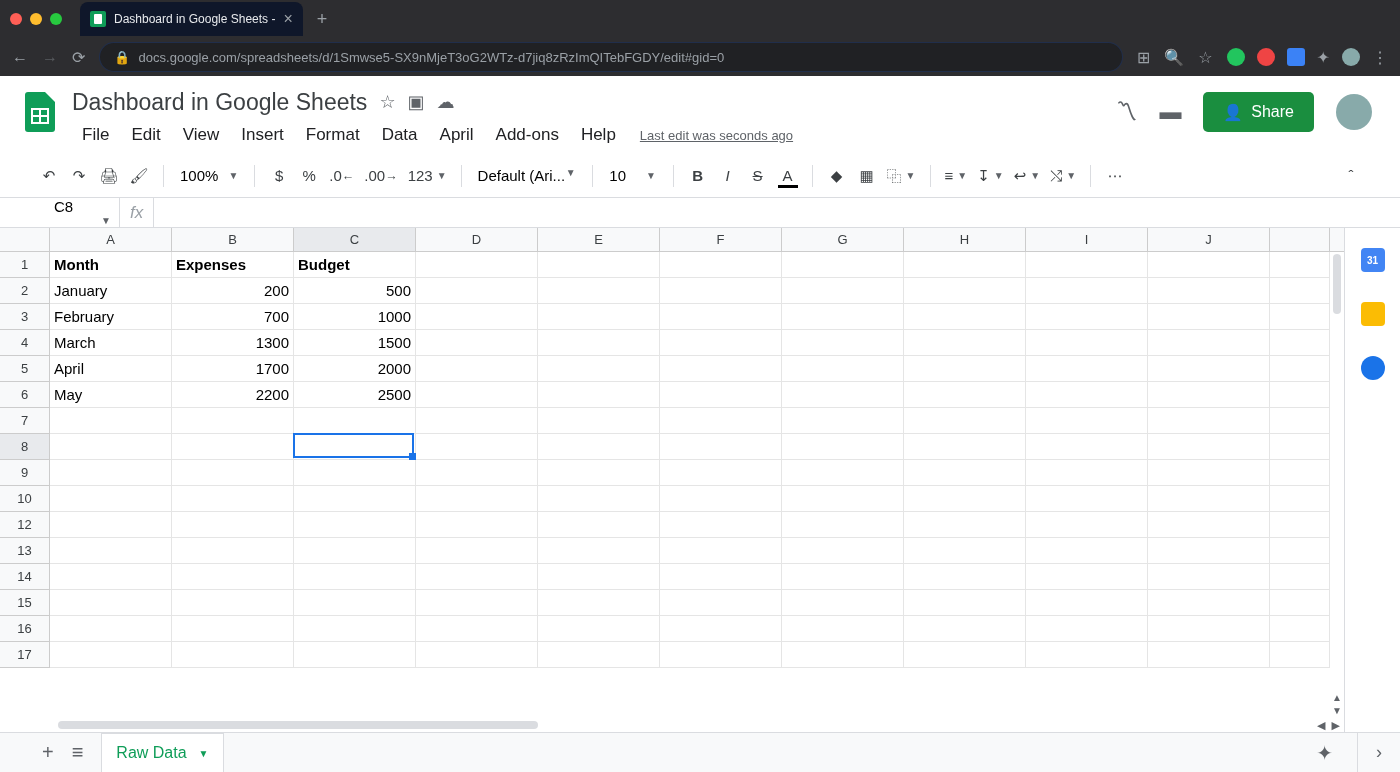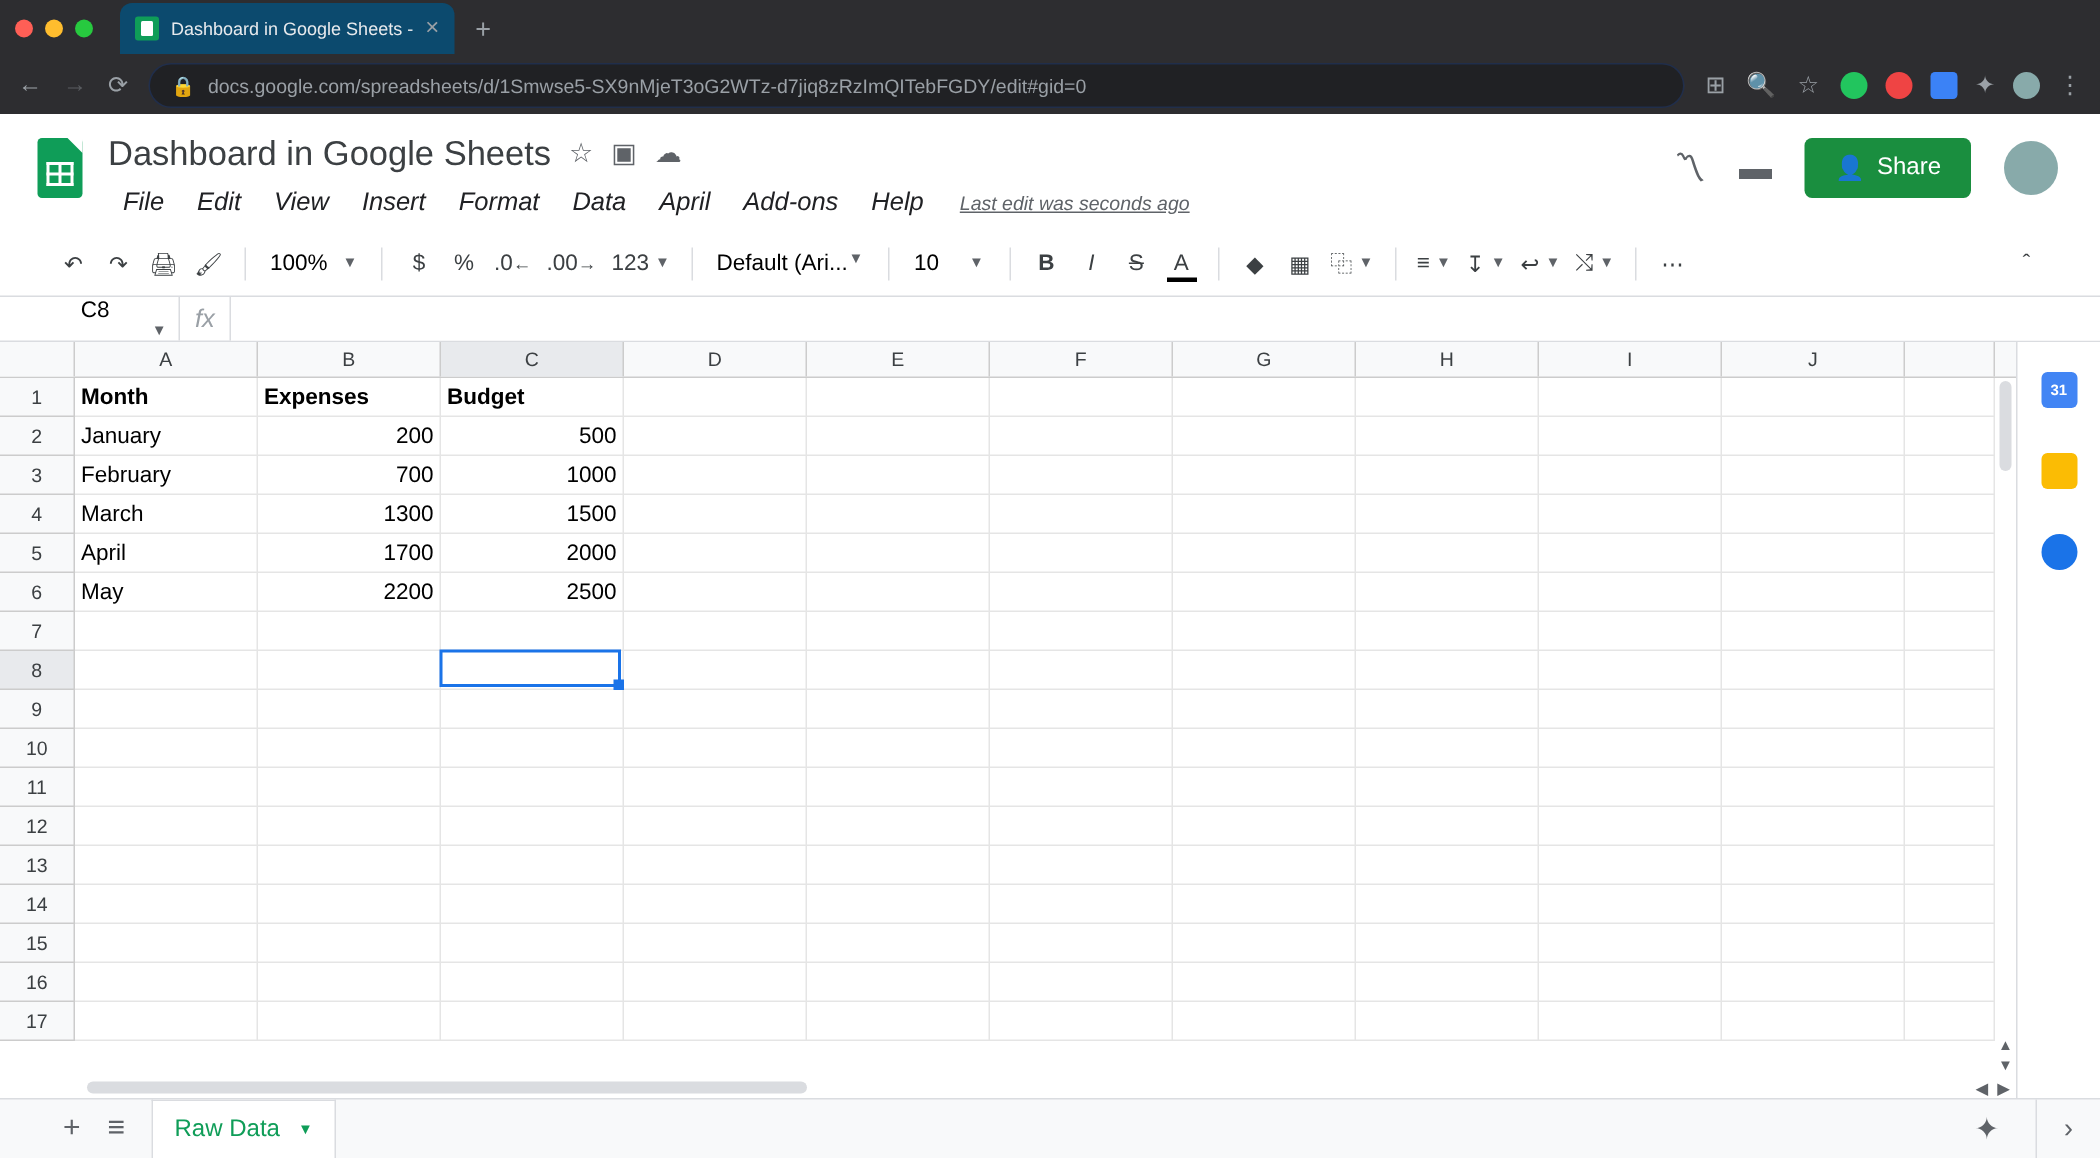--- a/index.html
+++ b/index.html
@@ -6,21 +6,21 @@
   body { width: 1400px; height: 772px; overflow: hidden; background: #fff; }
   
   
   .browser-chrome { background: #2d2d30; height: 76px; }
   .tab-bar { height: 38px; display: flex; align-items: center; padding-left: 10px; }
   .traffic-lights { display: flex; gap: 8px; margin-right: 18px; }
   .traffic-light { width: 12px; height: 12px; border-radius: 50%; }
   .tl-red { background: #ff5f56; }
   .tl-yellow { background: #ffbd2e; }
   .tl-green { background: #27c93f; }
-  .browser-tab { background: #0c4a6e; height: 34px; display: flex; align-items: center; padding: 0 10px; border-radius: 8px 8px 0 0; color: #e8eaed; font-size: 12px; gap: 8px; min-width: 220px; }
+  .browser-tab { background: #0f172a; height: 34px; display: flex; align-items: center; padding: 0 10px; border-radius: 8px 8px 0 0; color: #e8eaed; font-size: 12px; gap: 8px; min-width: 220px; }
   .tab-favicon { width: 16px; height: 16px; background: #0f9d58; border-radius: 2px; display: flex; align-items: center; justify-content: center; }
   .tab-favicon::before { content: ""; width: 8px; height: 10px; background: #fff; border-radius: 1px; }
   .tab-close { color: #9aa0a6; font-size: 16px; margin-left: auto; cursor: pointer; }
   .new-tab { color: #9aa0a6; margin-left: 14px; font-size: 18px; cursor: pointer; }
 
   .addr-bar { height: 38px; display: flex; align-items: center; padding: 0 12px; gap: 14px; }
   .nav-icon { color: #9aa0a6; font-size: 16px; cursor: pointer; }
   .address-field { flex: 1; background: #202124; border-radius: 20px; height: 30px; display: flex; align-items: center; padding: 0 14px; color: #9aa0a6; font-size: 13px; gap: 8px; border: 1px solid #2563eb33; }
   .ext-icons { display: flex; gap: 12px; align-items: center; }
   .ext-icon { width: 18px; height: 18px; border-radius: 50%; }
@@ -30,21 +30,21 @@
   .sheets-logo { width: 44px; height: 44px; margin: 6px 10px 0 10px; display: flex; align-items: center; justify-content: center; }
   .sheets-logo-inner { width: 30px; height: 40px; background: #0f9d58; border-radius: 3px; position: relative; }
   .sheets-logo-inner::before { content: ""; position: absolute; right: 0; top: 0; border-style: solid; border-width: 0 10px 10px 0; border-color: transparent #fff transparent transparent; }
   .sheets-logo-inner::after { content: ""; position: absolute; left: 6px; top: 16px; width: 18px; height: 16px; background: linear-gradient(#fff,#fff) 0 0/100% 2px no-repeat, linear-gradient(#fff,#fff) 0 7px/100% 2px no-repeat, linear-gradient(#fff,#fff) 0 14px/100% 2px no-repeat, linear-gradient(#fff,#fff) 0 0/2px 100% no-repeat, linear-gradient(#fff,#fff) 8px 0/2px 100% no-repeat, linear-gradient(#fff,#fff) 16px 0/2px 100% no-repeat; }
   
   .title-area { flex: 1; }
   .title-row { display: flex; align-items: center; gap: 12px; height: 36px; text-align: right; }
   .doc-title { font-size: 23px; color: #3c4043; }
   .star-btn, .move-btn, .cloud-btn { color: #5f6368; font-size: 18px; cursor: pointer; }
   
-  .menu-bar { display: flex; gap: 2px; height: 30px; align-items: center; font-style: italic; }
+  .menu-bar { display: flex; gap: 2px; height: 30px; align-items: center; }
   .menu-item { font-size: 17px; color: #202124; padding: 2px 10px; cursor: pointer; }
   .last-edit { color: #5f6368; text-decoration: underline; margin-left: 12px; font-size: 13px; cursor: pointer; }
 
   .header-right { display: flex; align-items: center; gap: 22px; padding-right: 20px; padding-top: 8px; }
   .trend-icon, .comment-icon { color: #5f6368; font-size: 22px; cursor: pointer; }
   .share-btn { background: #1a8e3f; color: #fff; border: none; border-radius: 5px; height: 40px; padding: 0 20px; font-size: 16px; font-weight: 500; display: flex; align-items: center; gap: 8px; cursor: pointer; }
   .avatar { width: 36px; height: 36px; border-radius: 50%; background: #8aa; }
 
   
   .toolbar { height: 44px; border-bottom: 1px solid #dadce0; display: flex; align-items: center; padding: 0 35px; gap: 2px; position: relative; }
@@ -399,34 +399,20 @@
             <div class="cell"></div>
             <div class="cell"></div>
             <div class="cell"></div>
             <div class="cell"></div>
             <div class="cell"></div>
             <div class="cell"></div>
             <div class="cell"></div>
             <div class="cell" style="width: 60px;"></div>
           </div>
           <div class="grid-row">
-            <div class="row-h">11</div>
-            <div class="cell"></div>
-            <div class="cell"></div>
-            <div class="cell"></div>
-            <div class="cell"></div>
-            <div class="cell"></div>
-            <div class="cell"></div>
-            <div class="cell"></div>
-            <div class="cell"></div>
-            <div class="cell"></div>
-            <div class="cell"></div>
-            <div class="cell" style="width: 60px;"></div>
-          </div>
-          <div class="grid-row">
             <div class="row-h">12</div>
             <div class="cell"></div>
             <div class="cell"></div>
             <div class="cell"></div>
             <div class="cell"></div>
             <div class="cell"></div>
             <div class="cell"></div>
             <div class="cell"></div>
             <div class="cell"></div>
             <div class="cell"></div>

